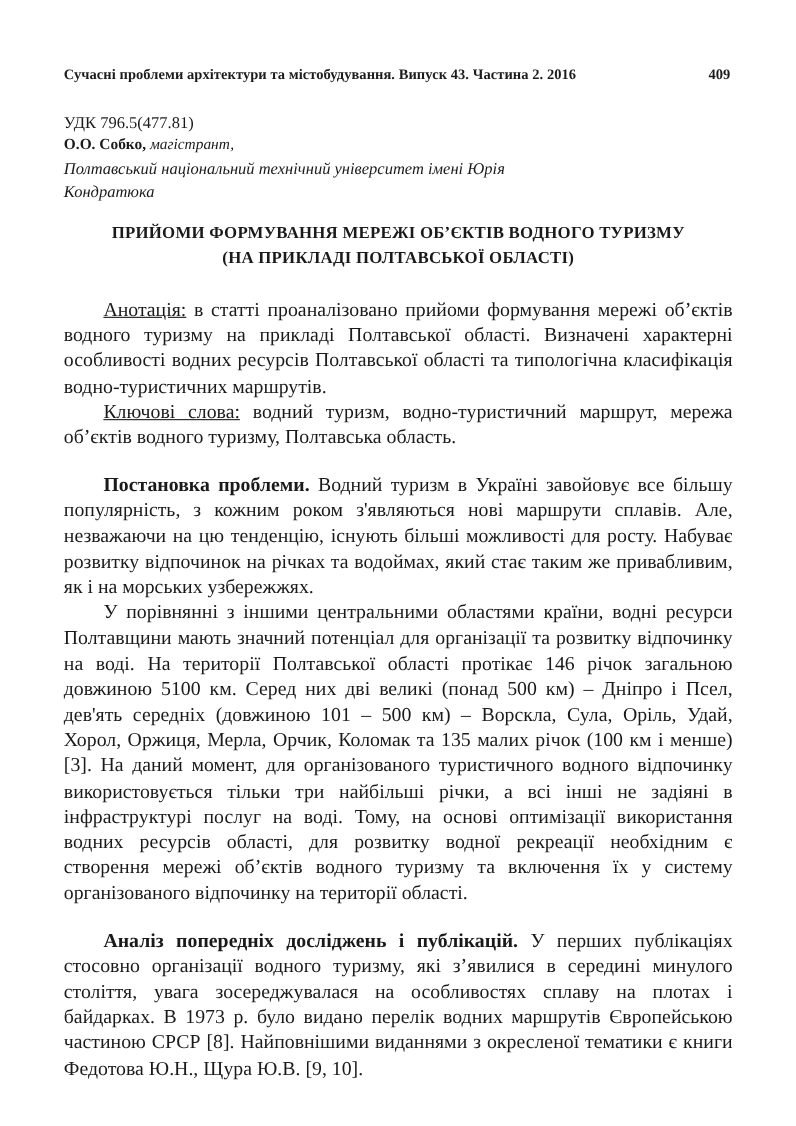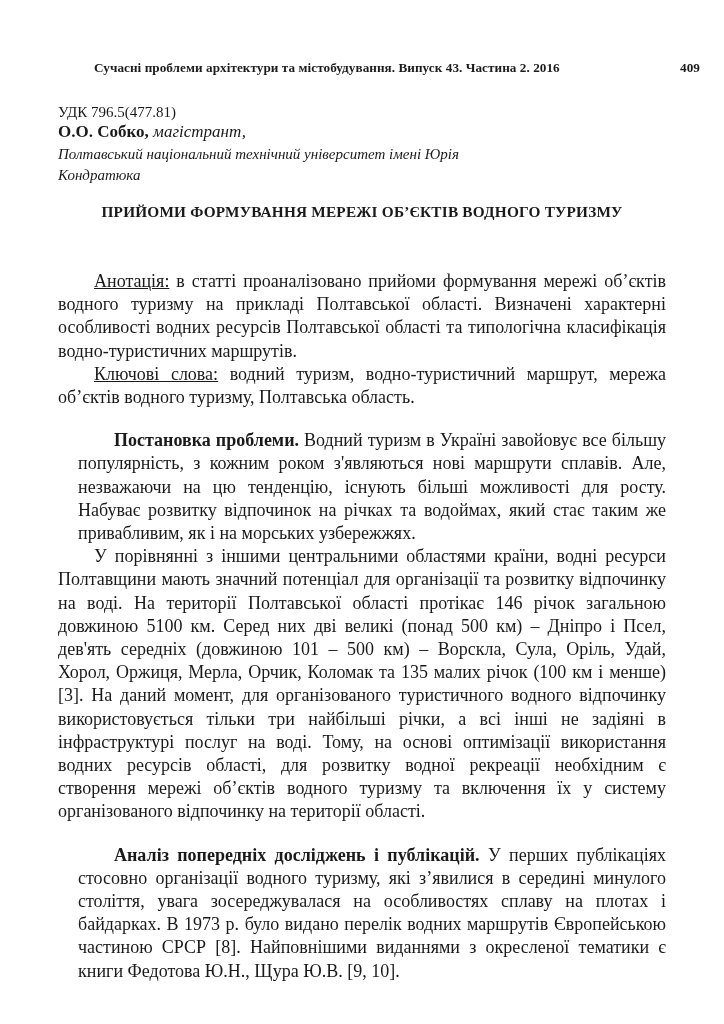--- a/index.html
+++ b/index.html
@@ -25,21 +25,20 @@
     left: 58px;
     top: 60px;
     width: 608px;
     font-size: 13.2px;
     font-weight: bold;
     letter-spacing: 0.05px;
     display: flex;
     justify-content: space-between;
     align-items: baseline;
     color: #1c1c1c;
-    margin-left: 36px;
   }
   .running-head .rh-text { white-space: nowrap; }
   .running-head .rh-page { padding-right: 2px; }
 
   
   .meta-block {
     position: absolute;
     left: 58px;
     top: 104px;
     width: 610px;
@@ -49,21 +48,21 @@
     justify-content: space-between;
     align-items: baseline;
     flex-direction: column;
   }
   .udc {
     font-size: 15px;
     white-space: nowrap;
   }
   .byline {
     text-align: right;
-    font-size: 17px;
+    font-size: 14px;
     line-height: 21.5px;
     flex: 1;
   }
   .byline .ln { display: block; }
   .author-name { font-weight: bold; }
   .author-rank { font-style: italic; }
   .affiliation {
     font-style: italic;
     font-size: 15px;
     line-height: 21.5px;
@@ -93,21 +92,21 @@
     width: 608px;
   }
   p.para {
     margin: 0;
     font-size: 18px;
     line-height: 23.2px;
     text-align: justify;
     text-indent: 36px;
     text-justify: inter-word;
   }
-  p.para.gap-before { margin-top: 20px; margin-left: 20px; }
+  p.para.gap-before { margin-top: 20px; }
   .run-in-underline {
     text-decoration: underline;
   }
   .run-in-bold {
     font-weight: bold;
   }
 </style>
 </head>
 <body>
 
@@ -128,20 +127,21 @@
       </div>
     </div>
     <div class="affiliation">
       <span class="ln">Полтавський національний технічний університет імені Юрія</span>
       <span class="ln">Кондратюка</span>
     </div>
   </div>
 
   <div class="doc-title">
     <span class="ln">ПРИЙОМИ ФОРМУВАННЯ МЕРЕЖІ ОБ’ЄКТІВ ВОДНОГО ТУРИЗМУ</span>
+    <span class="ln">(НА ПРИКЛАДІ ПОЛТАВСЬКОЇ ОБЛАСТІ)</span>
   </div>
 
   <div class="body-col">
 
     <p class="para"><span class="run-in-underline">Анотація:</span><span> в статті проаналізовано прийоми формування мережі об’єктів водного туризму на прикладі Полтавської області. Визначені характерні особливості водних ресурсів Полтавської області та типологічна класифікація водно-туристичних маршрутів.</span></p>
 
     <p class="para"><span class="run-in-underline">Ключові слова:</span><span> водний туризм, водно-туристичний маршрут, мережа об’єктів водного туризму, Полтавська область.</span></p>
 
     <p class="para gap-before"><span class="run-in-bold">Постановка проблеми.</span><span> Водний туризм в Україні завойовує все більшу популярність, з кожним роком з'являються нові маршрути сплавів. Але, незважаючи на цю тенденцію, існують більші можливості для росту. Набуває розвитку відпочинок на річках та водоймах, який стає таким же привабливим, як і на морських узбережжях.</span></p>
 

